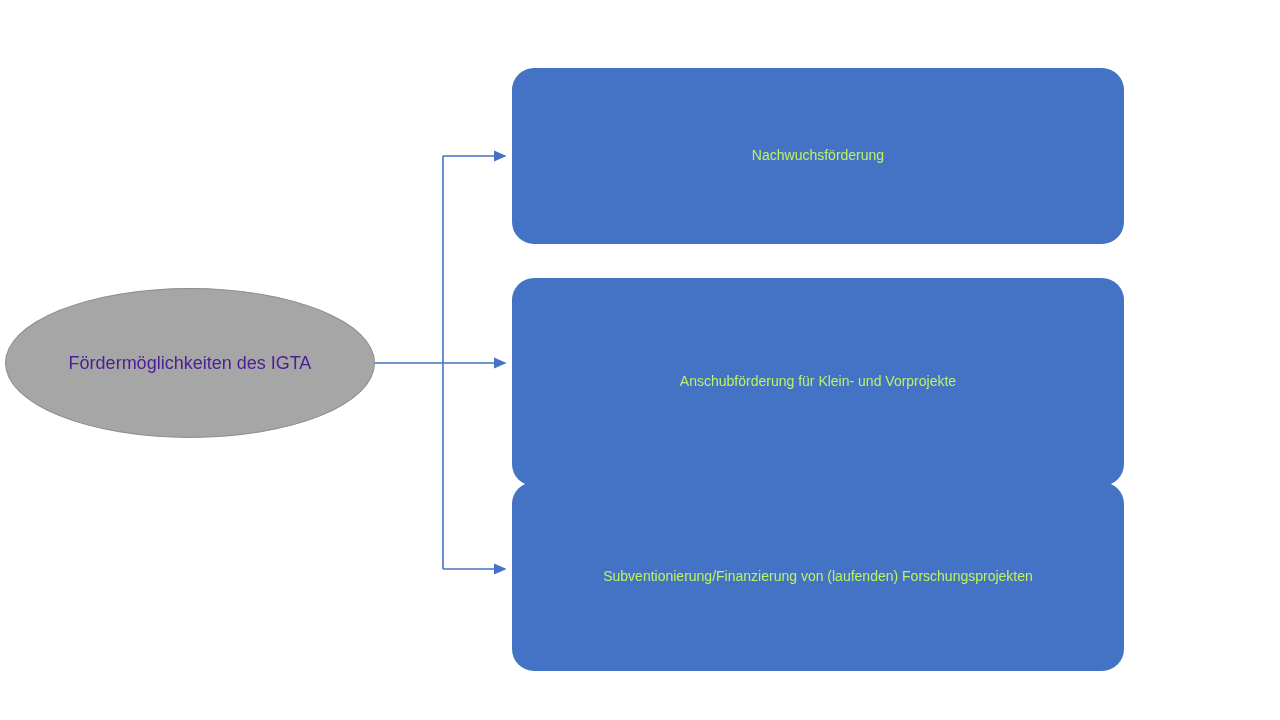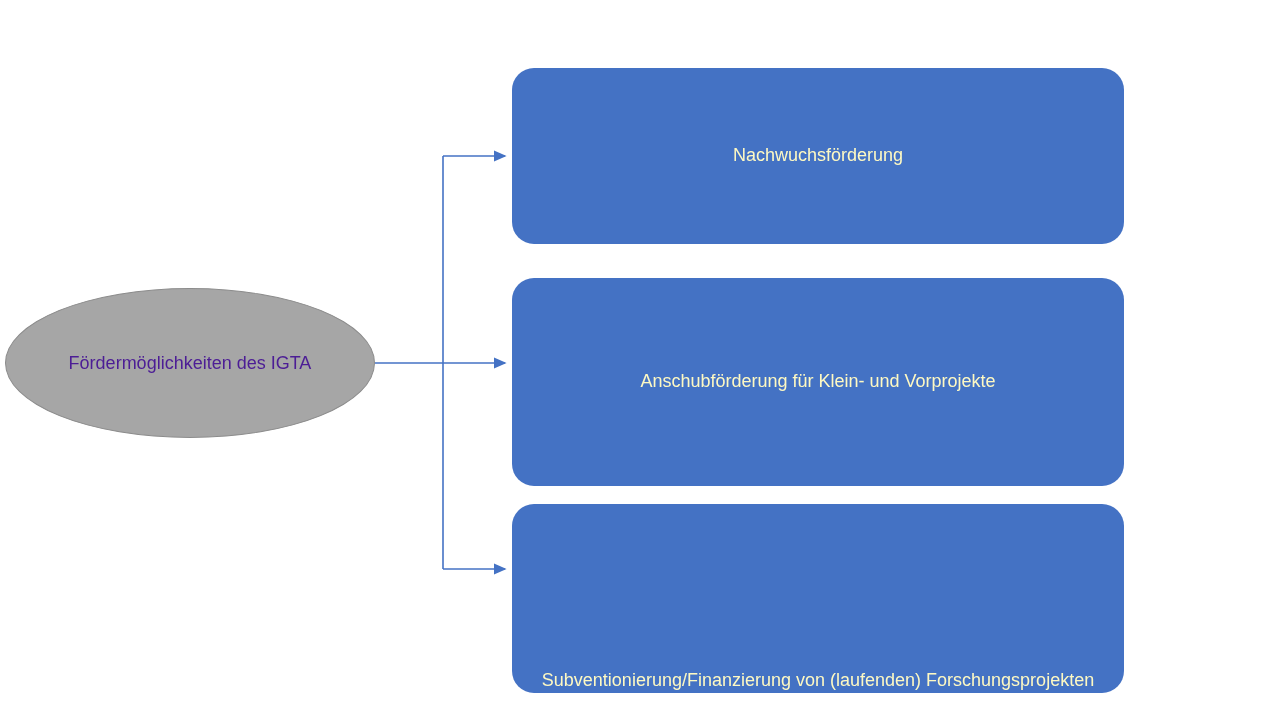--- a/index.html
+++ b/index.html
@@ -43,29 +43,29 @@
     left: 512px;
     width: 612px;
     background: #4472c4;
     border-radius: 22px;
     display: flex;
     align-items: center;
     justify-content: center;
     box-sizing: border-box;
   }
   .node-box .label {
-    color: #fef9c3;
-    font-size: 18px;
+    color: #bef264;
+    font-size: 14px;
     line-height: 1.4;
     text-align: center;
     width: 92%;
   }
   #box-0 { top: 68px;  height: 176px; }
   #box-1 { top: 278px; height: 208px; }
-  #box-2 { top: 504px; height: 189px; align-items: flex-end; }
+  #box-2 { top: 482px; height: 189px; }
 
   #connectors {
     position: absolute;
     left: 0;
     top: 0;
     width: 1280px;
     height: 720px;
   }
 </style>
 </head>

